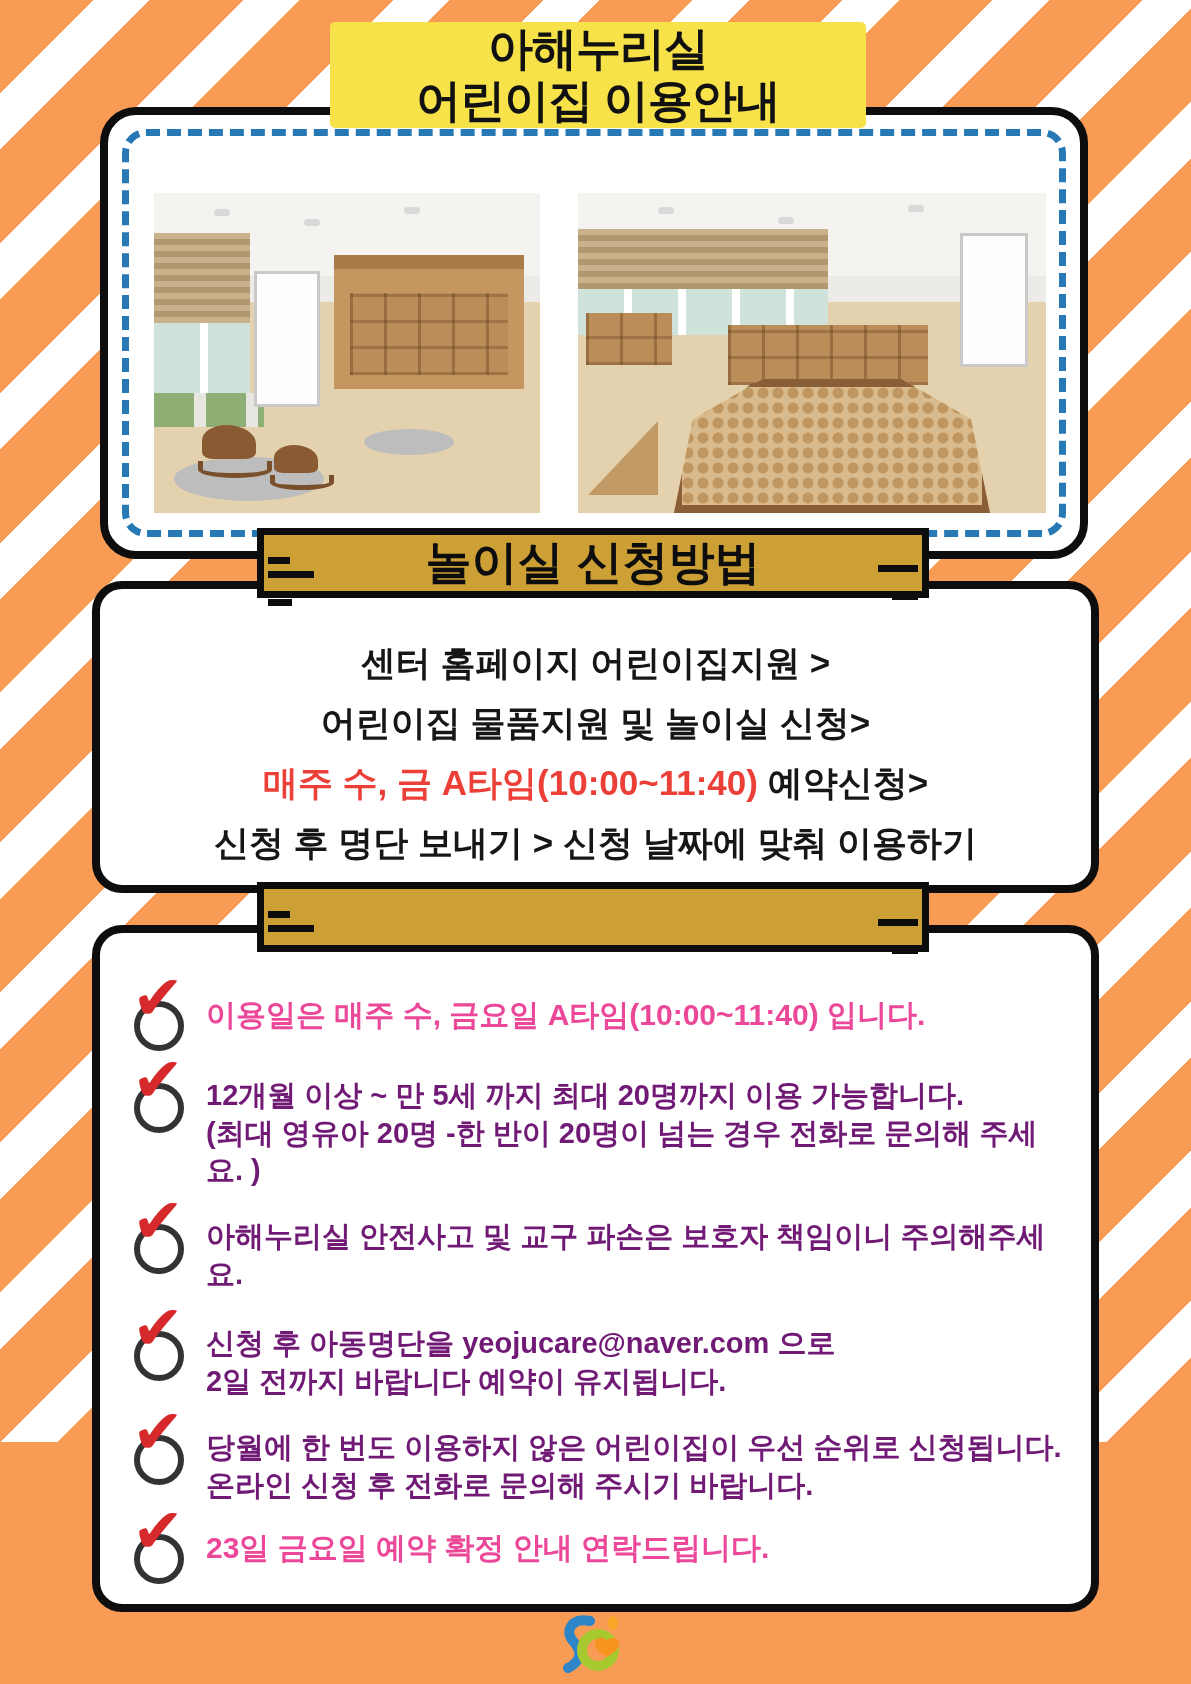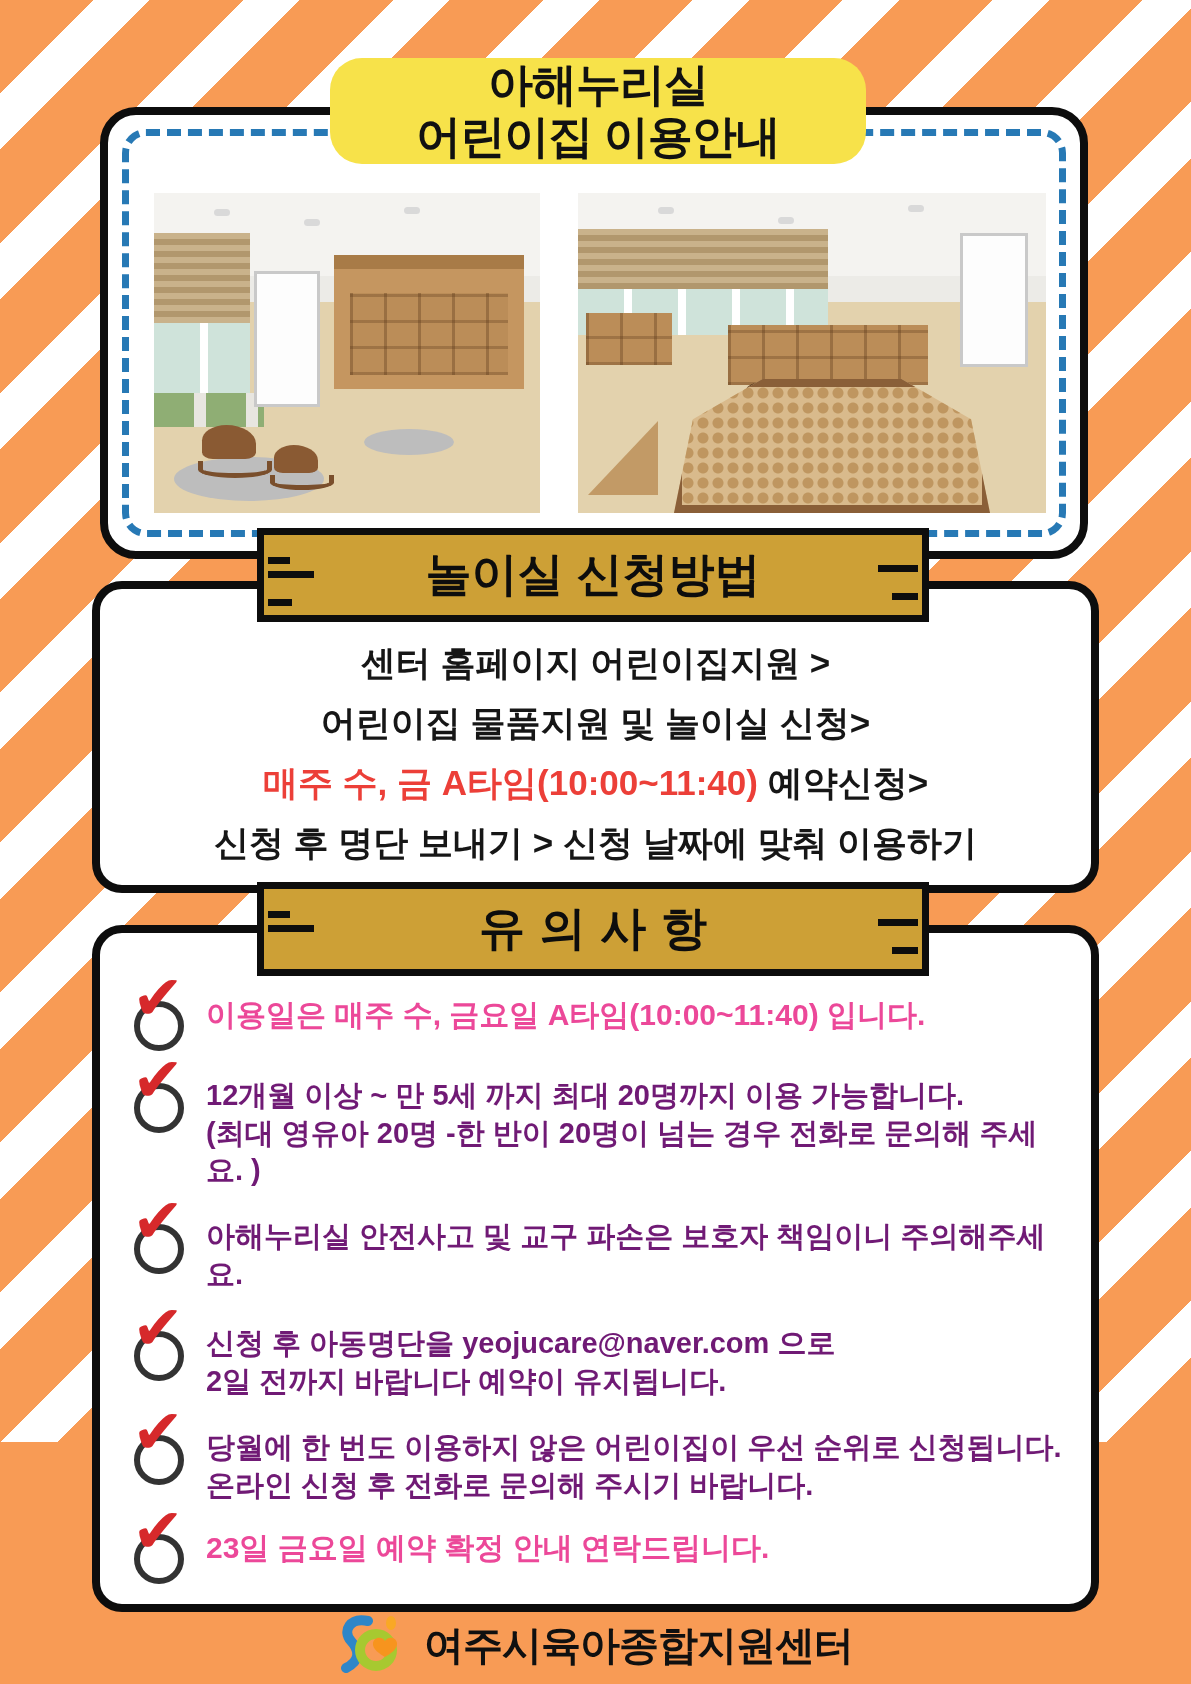--- a/index.html
+++ b/index.html
@@ -5,33 +5,33 @@
   html,body{margin:0;padding:0;background:#fff;}
   body{font-family:"Liberation Sans","DejaVu Sans",sans-serif;}
   .poster{position:relative;width:1191px;height:1684px;overflow:hidden;
     background:repeating-linear-gradient(135deg,#F89B55 0 66px,#ffffff 66px 106px);}
   .abs{position:absolute;}
 
   
   .bottom-band{left:0;top:1442px;width:1191px;height:242px;background:#F89B55;}
 
   
-  .title-box{left:330px;top:22px;width:536px;height:106px;background:#F7E24A;border-radius:32px;
-    display:flex;align-items:center;justify-content:center;z-index:6;margin-top:36px;}
+  .title-box{left:330px;top:22px;width:536px;height:106px;background:#F7E24A;border-radius:5px;
+    display:flex;align-items:center;justify-content:center;z-index:6;}
   .title-box .tt{font-size:45px;line-height:1.16;font-weight:900;color:#111;text-align:center;letter-spacing:-1px;}
 
   
   .card{background:#fff;border:8px solid #0d0d0d;border-radius:36px;box-sizing:border-box;z-index:2;padding-left:39px;}
   .photo-card{left:100px;top:107px;width:988px;height:452px;}
   .dashed-frame{position:absolute;left:14px;top:14px;right:14px;bottom:14px;border:7px dashed #2779B5;border-radius:24px;}
   .steps-card{left:92px;top:581px;width:1007px;height:312px;border-radius:30px;}
   .notice-card{left:92px;top:925px;width:1007px;height:687px;border-radius:30px;}
 
   
-  .banner{left:257px;width:672px;height:94px;background:#CDA036;border:7px solid #0d0d0d;box-sizing:border-box;
+  .banner{left:257px;width:672px;height:70px;background:#CDA036;border:7px solid #0d0d0d;box-sizing:border-box;
     display:flex;align-items:center;justify-content:center;z-index:5;}
   .banner .bt{font-size:46px;font-weight:900;color:#0d0d0d;}
   .banner1{top:528px;}
   .banner2{top:882px;}
   .banner2 .bt{letter-spacing:0.32em;margin-right:-0.32em;}
   .notch{position:absolute;height:7px;background:#0d0d0d;}
   .n-l1{left:4px;top:22px;width:22px;}
   .n-l2{left:4px;top:36px;width:46px;}
   .n-l3{left:4px;top:64px;width:24px;}
   .n-r1{right:4px;top:30px;width:40px;}
@@ -143,21 +143,20 @@
       <div class="step"><span class="red">매주 수, 금 A타임(10:00~11:40)</span><span> 예약신청&gt;</span></div>
       <div class="step">신청 후 명단 보내기 &gt; 신청 날짜에 맞춰 이용하기</div>
     </div>
   </div>
 
   <div class="abs banner banner2">
     <div class="notch n-l1"></div>
     <div class="notch n-l2"></div>
     <div class="notch n-r1"></div>
     <div class="notch n-r2"></div>
-    <span class="bt">유의사항</span>
   </div>
 
   <div class="abs card notice-card">
     <div class="notice-body">
 
       <div class="row mb30">
         <div class="ck">
             <div class="circle"></div>
             <div class="mark">✔</div>
           </div>
@@ -218,16 +217,15 @@
     </div>
   </div>
 
   <div class="abs footer">
     <svg width="72" height="64" viewBox="0 0 72 64">
       <path d="M30 8 C 12 4, 4 18, 13 28 C 22 38, 22 48, 8 55" fill="none" stroke="#2E86C8" stroke-width="10" stroke-linecap="round"></path>
       <circle cx="38" cy="37" r="16" fill="none" stroke="#A7C930" stroke-width="10"></circle>
       <path d="M47 28 c 3,-5 11,-4 12,2 c 1,6 -7,11 -12,14 c -5,-3 -13,-8 -12,-14 c 1,-6 9,-7 12,-2 z" fill="#F7941E"></path>
       <ellipse cx="53" cy="10" rx="5" ry="7" fill="#F9A825"></ellipse>
     </svg>
-    <span class="org">여주시육아종합지원센터</span>
   </div>
 
 </div>
 
 </body></html>

